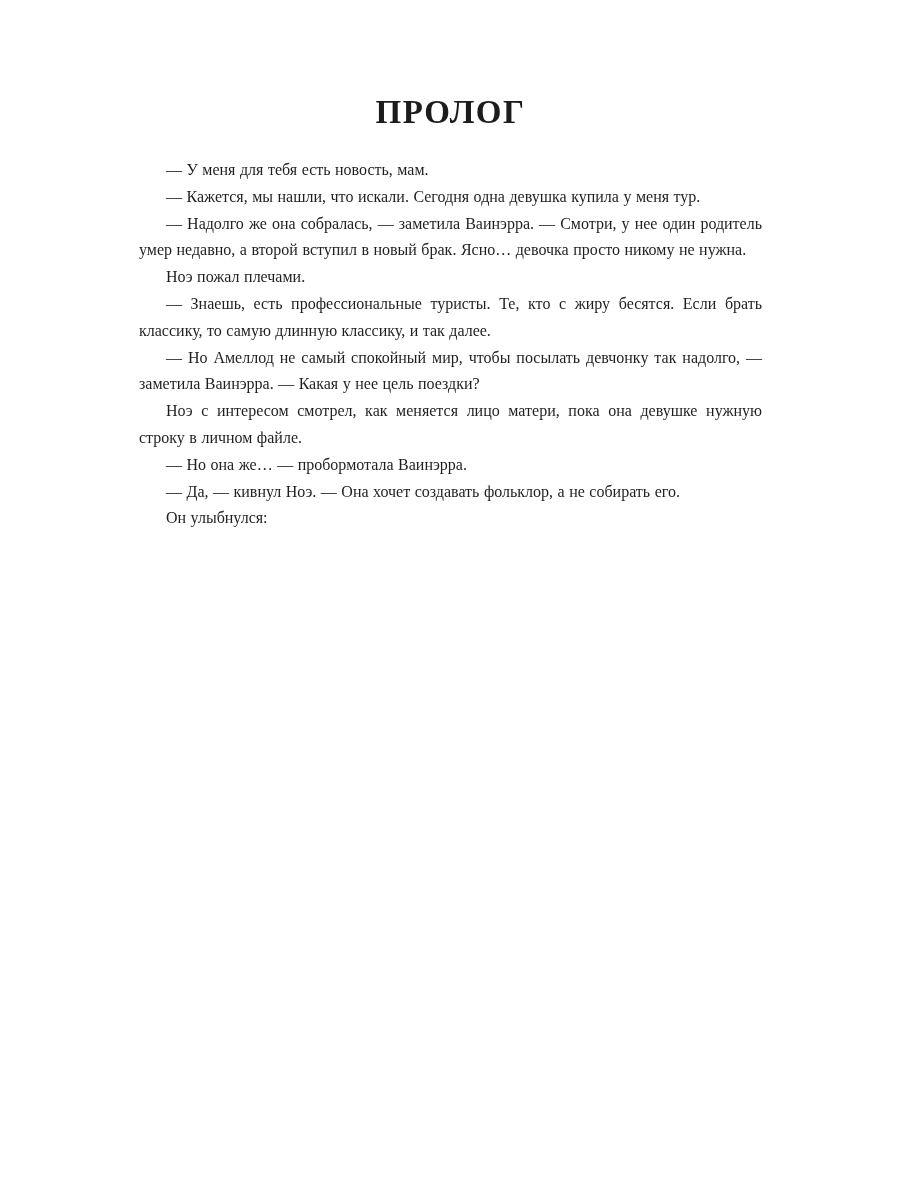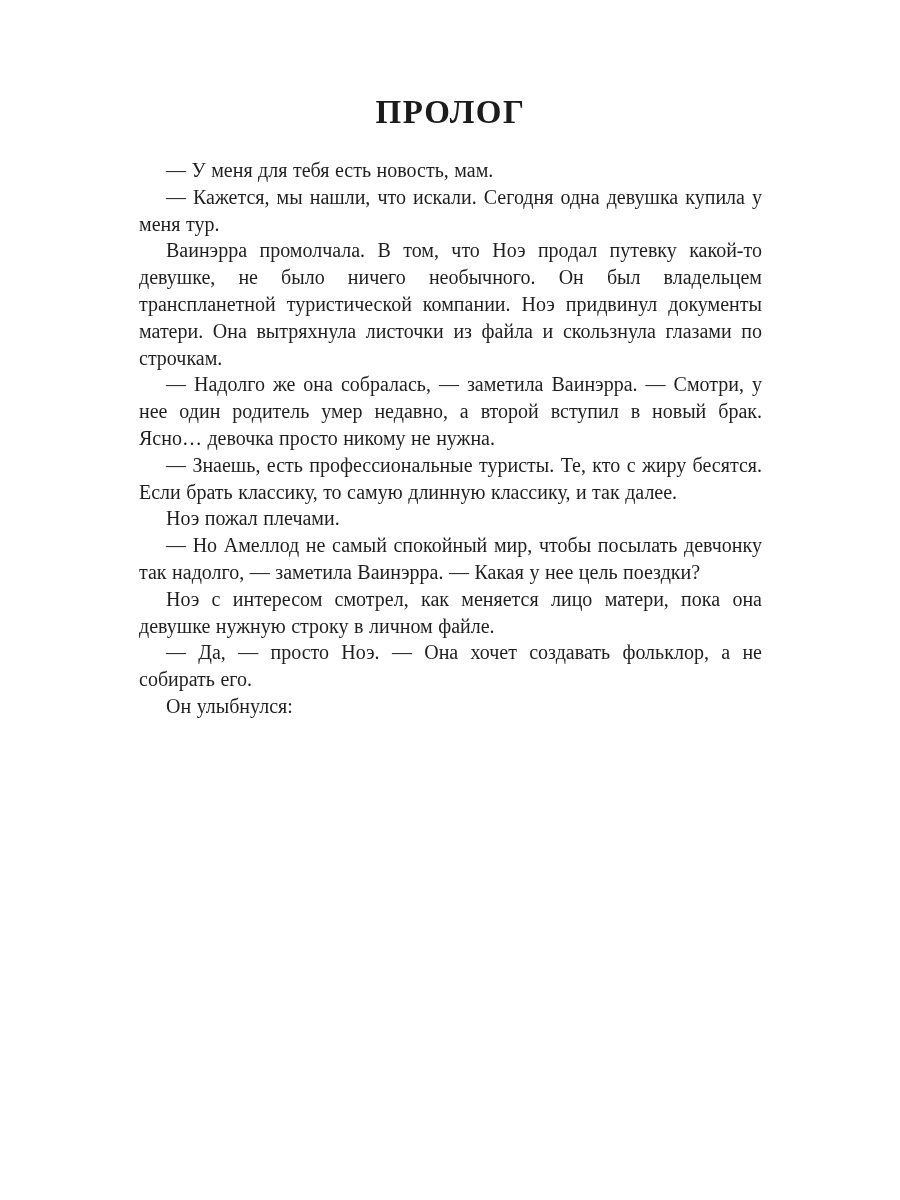--- a/index.html
+++ b/index.html
@@ -27,39 +27,39 @@
     font-size: 33px;
     line-height: 33px;
     font-weight: bold;
     letter-spacing: 1.5px;
     text-align: center;
     color: #1c1c1c;
     font-family: "Liberation Serif", serif;
   }
   .chapter-text p {
     margin: 0;
-    font-size: 20px;
+    font-size: 16px;
     line-height: 26.8px;
     text-align: justify;
     text-indent: 27px;
     word-spacing: 0.5px;
     color: #1f1f1f;
   }
 </style>
 </head>
 <body>
 
 <div class="page">
   <h1 class="chapter-title">ПРОЛОГ</h1>
 
   <div class="chapter-text">
     <p>— У меня для тебя есть новость, мам.</p>
     <p>— Кажется, мы нашли, что искали. Сегодня одна девушка купила у меня тур.</p>
-    <p>Ваинэрра промолчала. В том, что Ноэ продал путевку какой-то девушке, не было ничего необычного. Он был владельцем транспланетной туристической компании. Ноэ придвинул документы матери. Она вытряхнула листочки из файла и скользнула глазами по строчкам.</p>
     <p>— Надолго же она собралась, — заметила Ваинэрра. — Смотри, у нее один родитель умер недавно, а второй вступил в новый брак. Ясно… девочка просто никому не нужна.</p>
+    <p>Ноэ пожал плечами.</p>
     <p>— Знаешь, есть профессиональные туристы. Те, кто с жиру бесятся. Если брать классику, то самую длинную классику, и так далее.</p>
-    <p>Ноэ пожал плечами.</p>
     <p>— Но Амеллод не самый спокойный мир, чтобы посылать девчонку так надолго, — заметила Ваинэрра. — Какая у нее цель поездки?</p>
     <p>Ноэ с интересом смотрел, как меняется лицо матери, пока она девушке нужную строку в личном файле.</p>
-    <p>— Да, — просто Ноэ. — Она хочет создавать фольклор, а не собирать его.</p>
+    <p>— Но она же… — пробормотала Ваинэрра.</p>
+    <p>— Да, — кивнул Ноэ. — Она хочет создавать фольклор, а не собирать его.</p>
     <p>Он улыбнулся:</p>
   </div>
 </div>
 
 </body></html>

